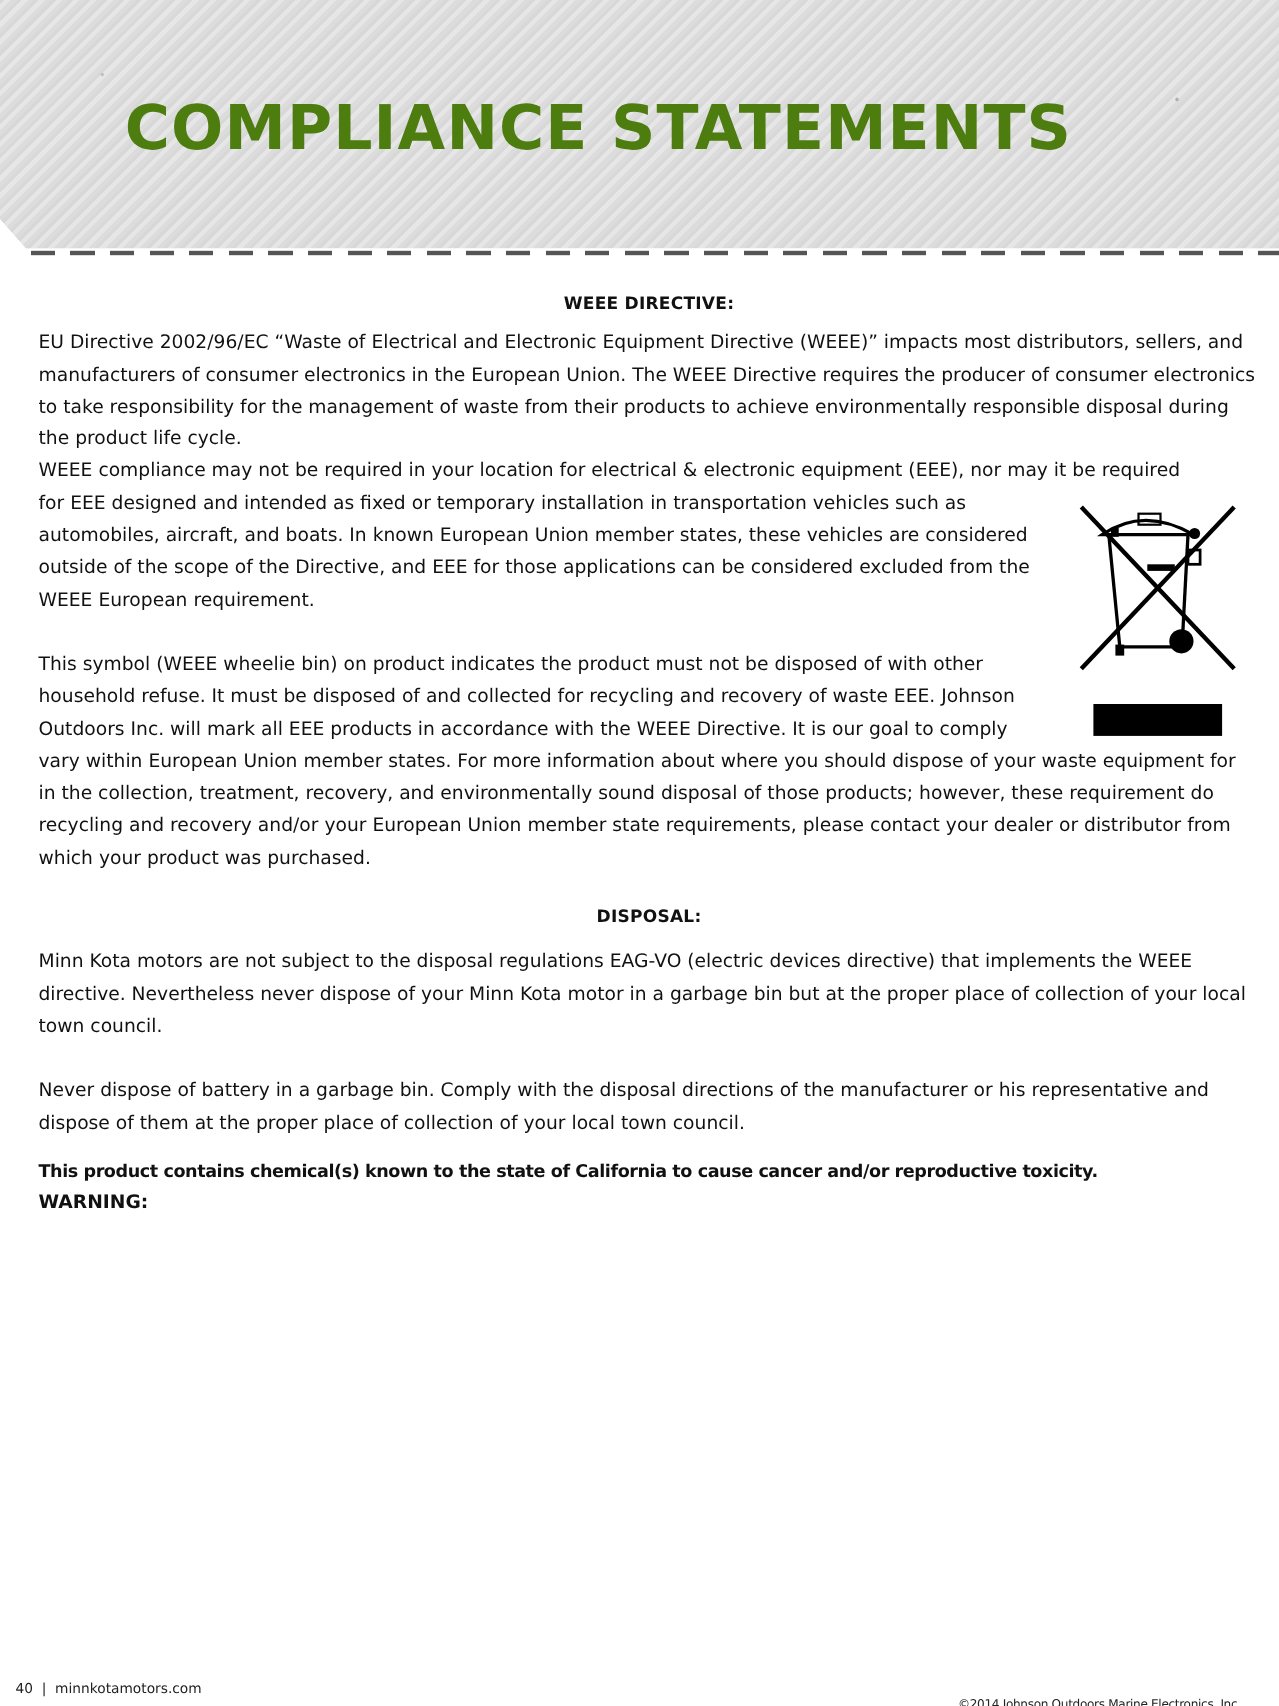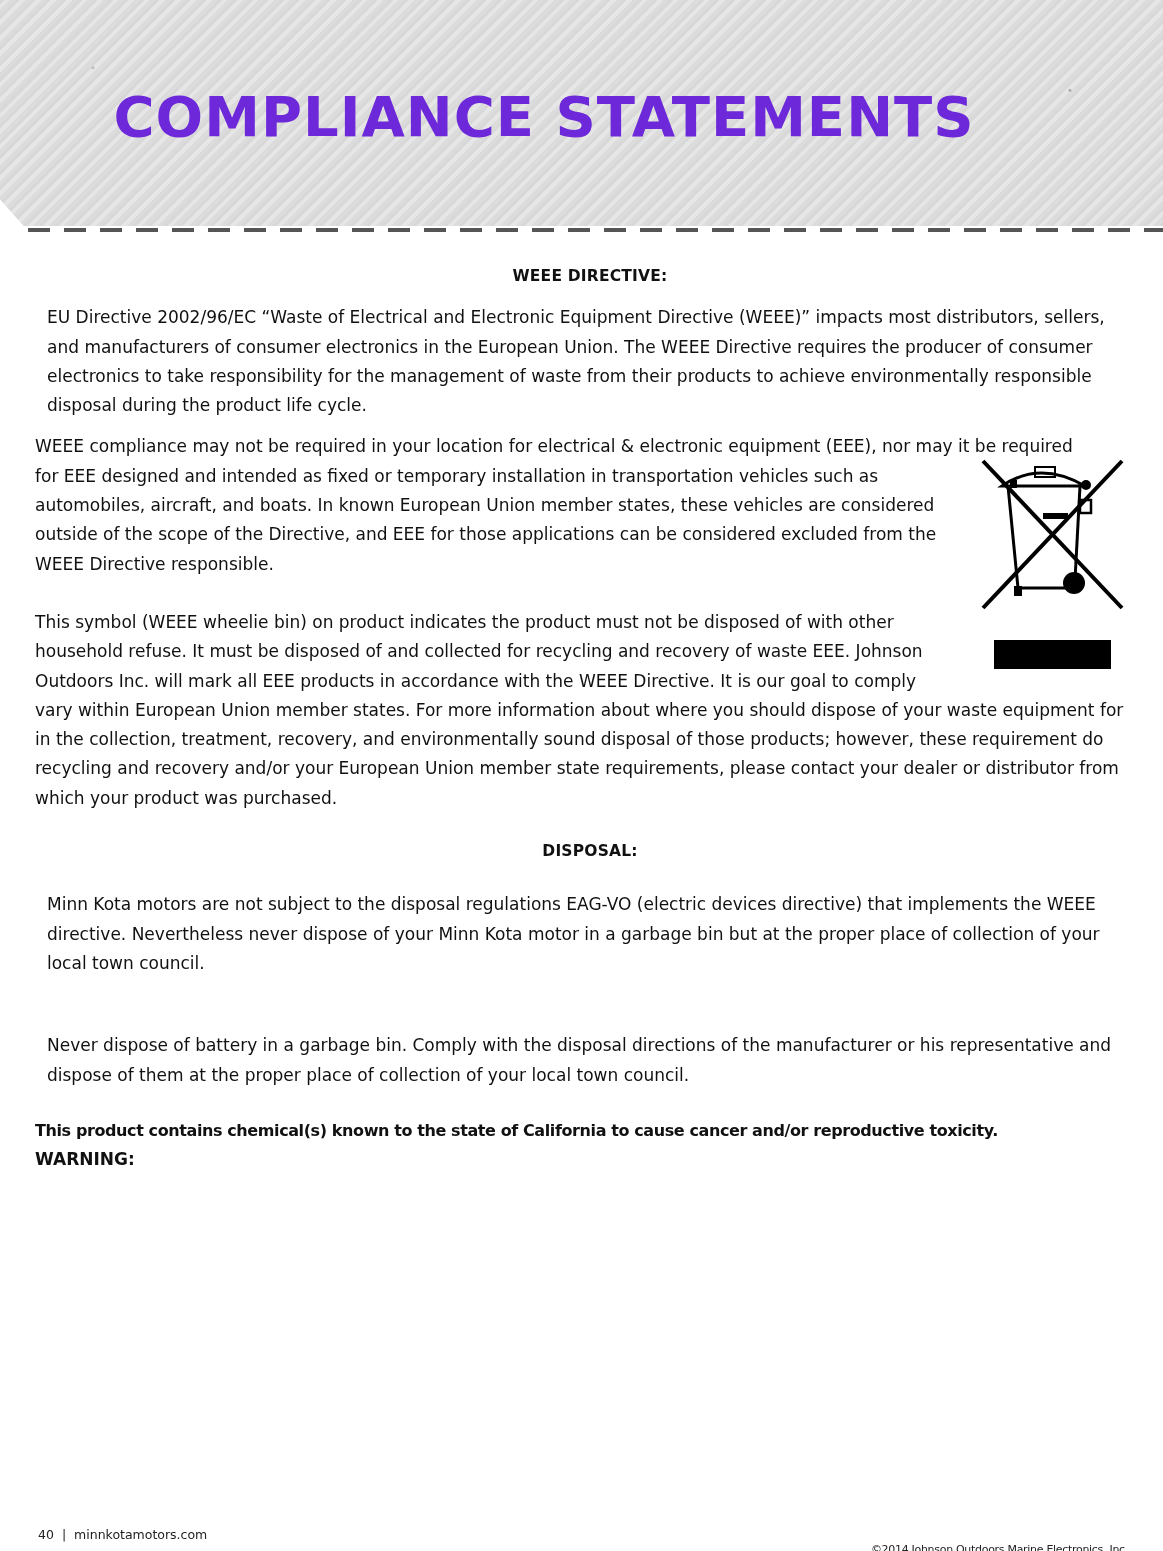--- a/index.html
+++ b/index.html
@@ -8,49 +8,49 @@
   .banner { position:absolute; left:0; top:0; width:1163px; height:226px;
     background:
       radial-gradient(circle at 8% 30%, rgba(120,120,120,.35) 0 1px, transparent 2px),
       radial-gradient(circle at 92% 40%, rgba(90,90,90,.4) 0 1px, transparent 2px),
       repeating-linear-gradient(135deg, #d8d8d8 0 3px, #e6e6e6 3px 7px, #dcdcdc 7px 11px),
       linear-gradient(90deg, #c9c9c9 0%, #e4e4e4 20%, #ececec 50%, #e2e2e2 80%, #bdbdbd 100%);
     clip-path: polygon(0 0, 100% 0, 100% 100%, 24px 100%, 0 88%);
   }
   .title { position:absolute; left:0; width:1088px; top:84px; text-align:center;
     font-family:"DejaVu Sans", sans-serif; font-weight:bold; font-size:56px; letter-spacing:1px;
-    color:#6d28d9; }
+    color:#4d7c0f; }
   .dashes { position:absolute; left:28px; right:0; top:228px; height:4px;
     background: repeating-linear-gradient(90deg, #555 0 22px, transparent 22px 36px); }
   .content { position:absolute; left:35px; top:262px; width:1110px; font-size:17px; line-height:29.3px; }
   .h { font-weight:bold; font-size:15.5px; margin:0 0 6px 0; letter-spacing:.2px;text-align:center; }
-  p { margin:12px; }
+  p { margin:0; }
   .gap { height:29px; }
   .weee { position:absolute; left:980px; top:458px; width:145px; height:215px; }
   .warn { font-weight:bold; font-size:17px; line-height:29px; }
   .footer { position:absolute; bottom:0; left:0; width:1163px; height:30px; font-size:12.5px; color:#222; }
-  .footer .l { position:absolute; left:38px; top:6px; }
+  .footer .l { position:absolute; left:14px; top:6px; }
   .footer .r { position:absolute; right:35px; top:22px; font-size:11px; letter-spacing:-.3px; }
 </style>
 </head>
 <body>
 
 <div class="banner"></div>
 <div class="title">COMPLIANCE STATEMENTS</div>
 <div class="dashes"></div>
 
 <div class="content">
   <div class="h">WEEE  DIRECTIVE:</div>
   <p>EU Directive 2002/96/EC “Waste of Electrical and Electronic Equipment Directive (WEEE)” impacts most distributors, sellers, and manufacturers of consumer electronics in the European Union. The WEEE Directive requires the producer of consumer electronics to take responsibility for the management of waste from their products to achieve environmentally responsible disposal during the product life cycle.</p>
   <div>
     <div>WEEE compliance may not be required in your location for electrical &amp; electronic equipment (EEE), nor may it be required</div>
     <div>for EEE designed and intended as fixed or temporary installation in transportation vehicles such as</div>
     <div>automobiles, aircraft, and boats. In known European Union member states, these vehicles are considered</div>
     <div>outside of the scope of the Directive, and EEE for those applications can be considered excluded from the</div>
-    <div>WEEE Directive responsible.</div>
+    <div>WEEE European requirement.</div>
   </div>
   <div class="gap"></div>
   <div>
     <div>This symbol (WEEE wheelie bin) on product indicates the product must not be disposed of with other</div>
     <div>household refuse. It must be disposed of and collected for recycling and recovery of waste EEE. Johnson</div>
     <div>Outdoors Inc. will mark all EEE products in accordance with the WEEE Directive. It is our goal to comply</div>
     <div>vary within European Union member states. For more information about where you should dispose of your waste equipment for</div>
     <div>in the collection, treatment, recovery, and environmentally sound disposal of those products; however, these requirement do</div>
     <div>recycling and recovery and/or your European Union member state requirements, please contact your dealer or distributor from</div>
     <div>which your product was purchased.</div>

